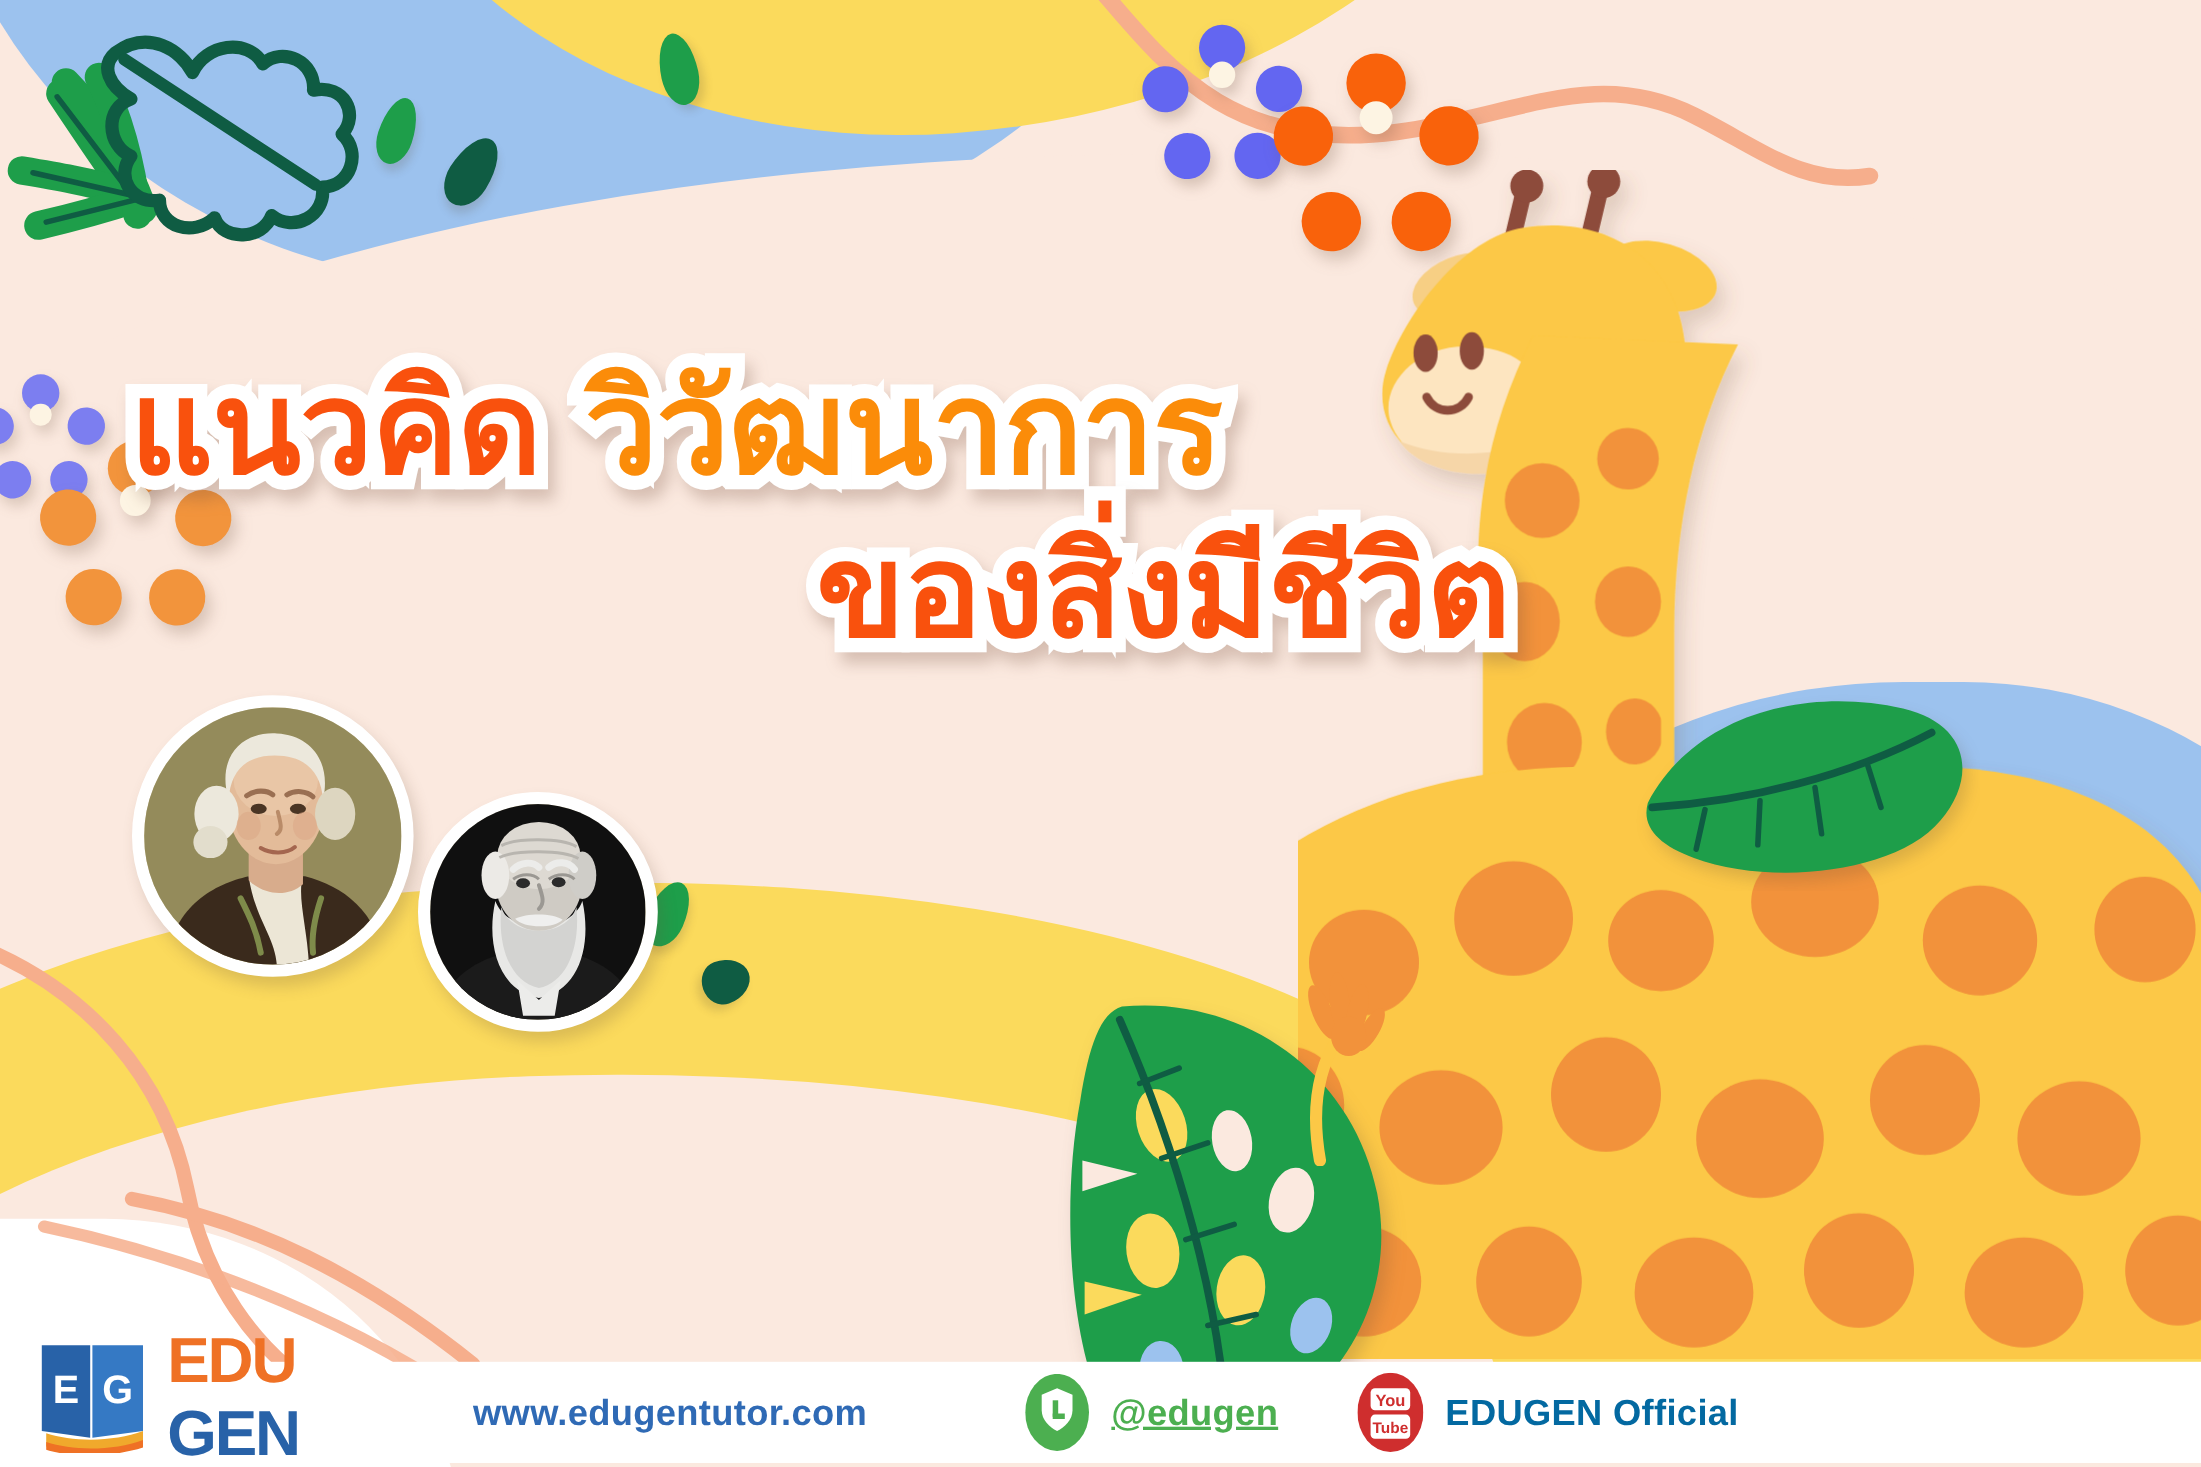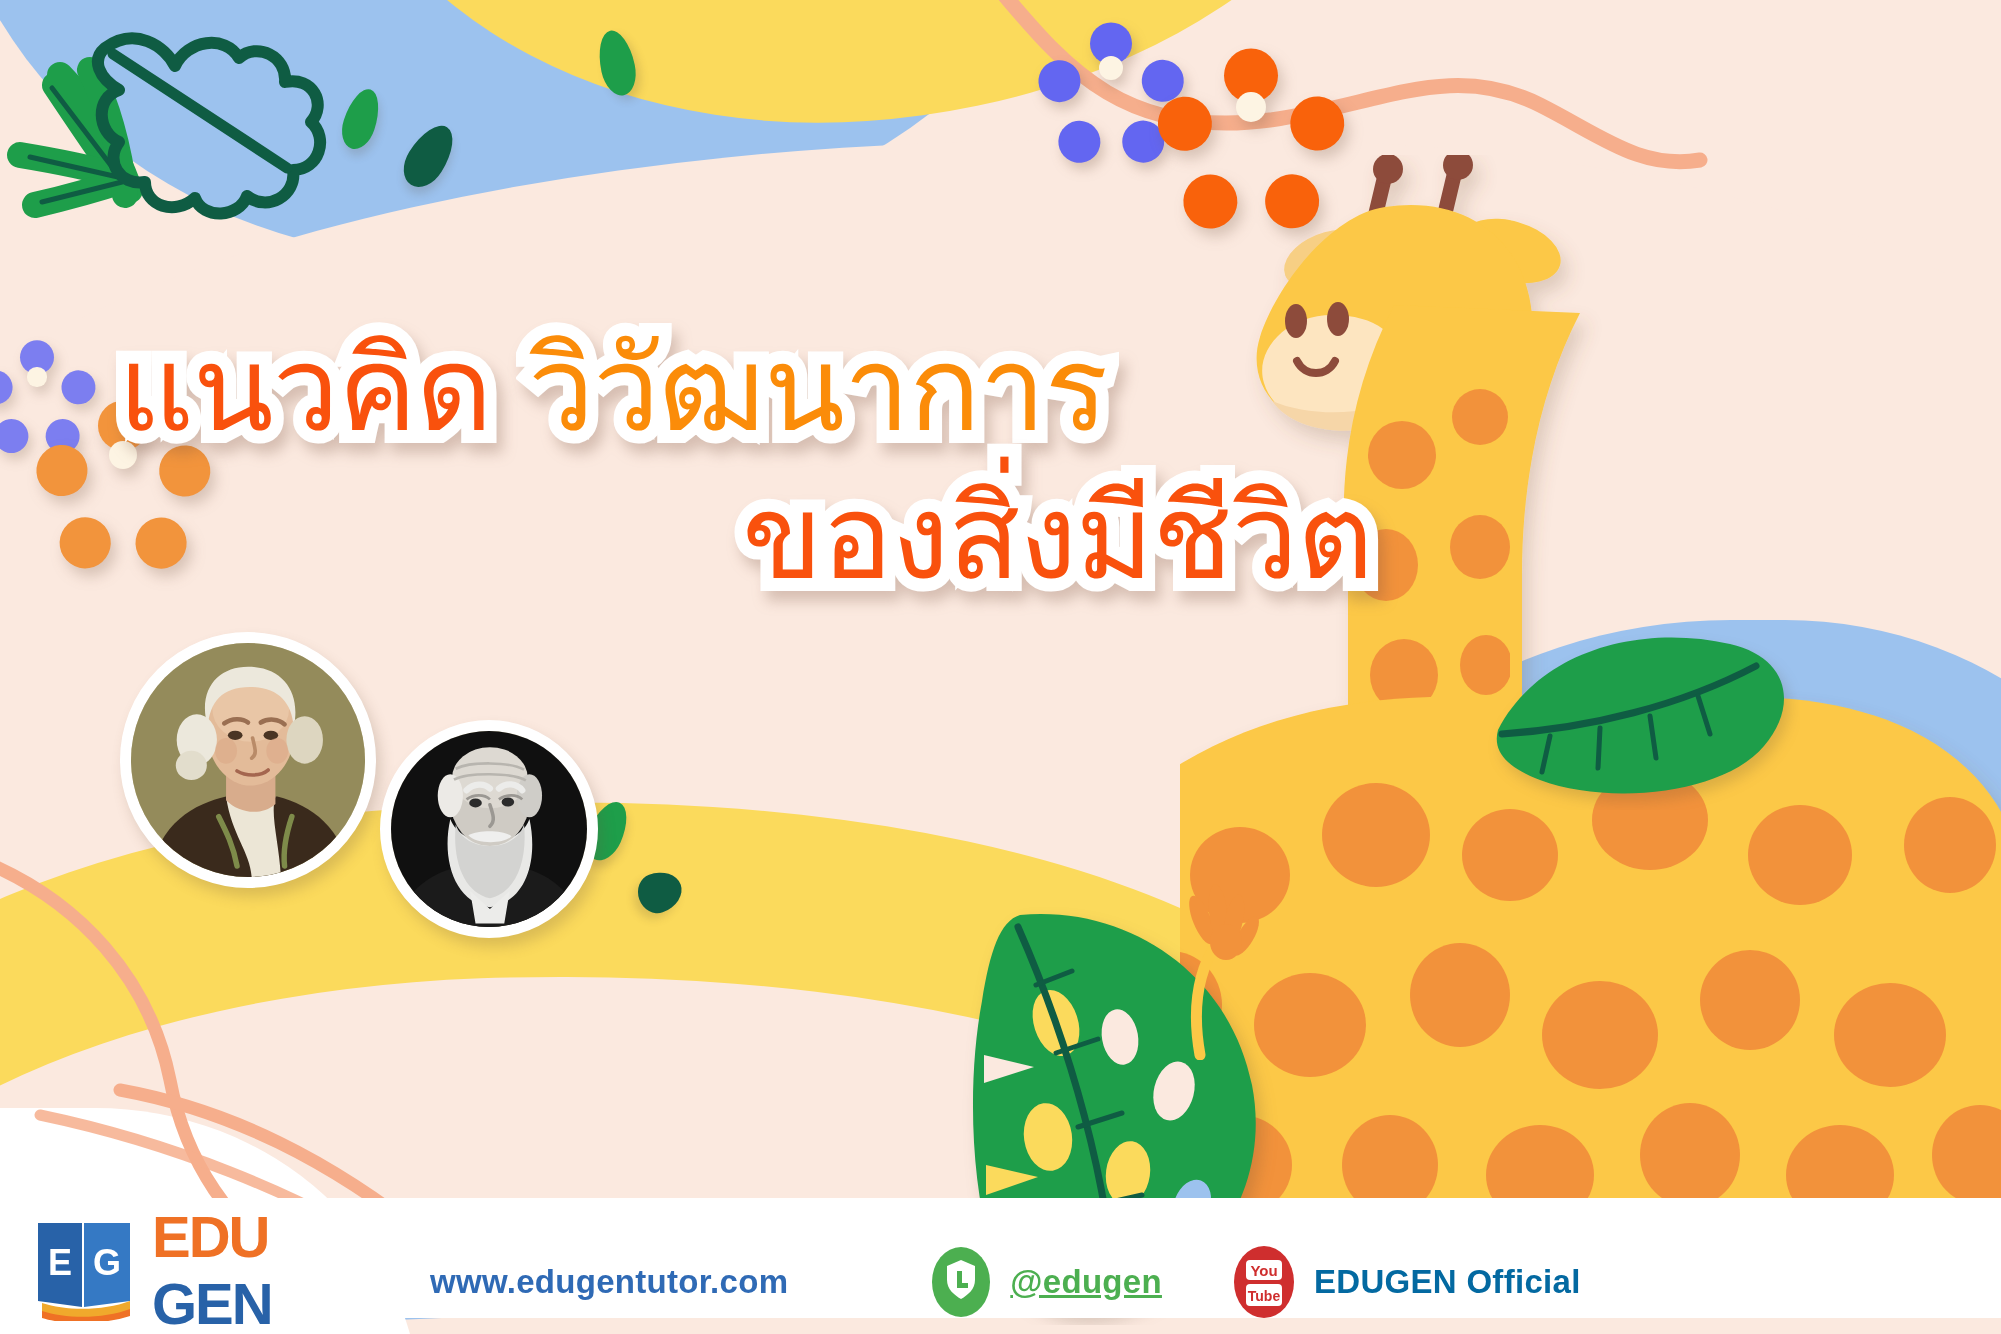--- a/index.html
+++ b/index.html
@@ -98,21 +98,21 @@
   
   .leaf-shape { position:absolute; }
 
   
   .title-block {
     position:absolute; left:0; top:330px; width:1560px;
     z-index: 40;
   }
   .title-line {
     font-family: "DejaVu Sans", sans-serif;
-    font-weight: 400;
+    font-weight: 700;
     letter-spacing: -1px;
     line-height: 1.0;
     white-space: nowrap;
   }
   .title-line1 {
     position:absolute; left:118px; top:0px;
     font-size: 118px;
   }
   .title-line2 {
     position:absolute; left:730px; top:148px;
@@ -135,24 +135,24 @@
     overflow:hidden; z-index:45;
     background:#d8cfae;
   }
   .portrait .inner { position:absolute; inset:0; }
 
   
   #giraffe { position:absolute; z-index:30; }
 
   
   .footer {
-    position:absolute; left:0; bottom:16px;
-    width:2001px; height:120px;
+    position:absolute; left:0; bottom:4px;
+    width:2001px; height:92px;
     background:#ffffff;
-    display:flex; align-items:flex-end;
+    display:flex; align-items:center;
     z-index:60;
   }
   .footer-inner {
     display:flex; align-items:center;
     width:100%; padding-left:430px; gap:0;
   }
   .foot-item { display:flex; align-items:center; gap:20px; }
   .foot-text {
     font-family:"Liberation Sans", sans-serif;
     font-weight:700; font-size:33px;

